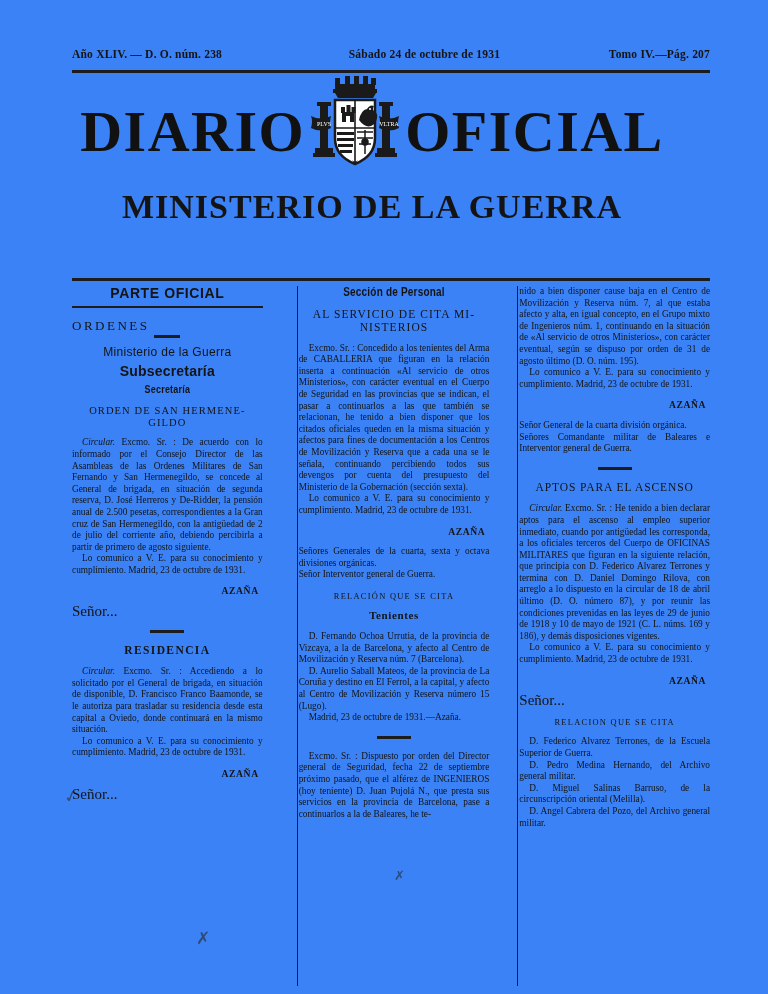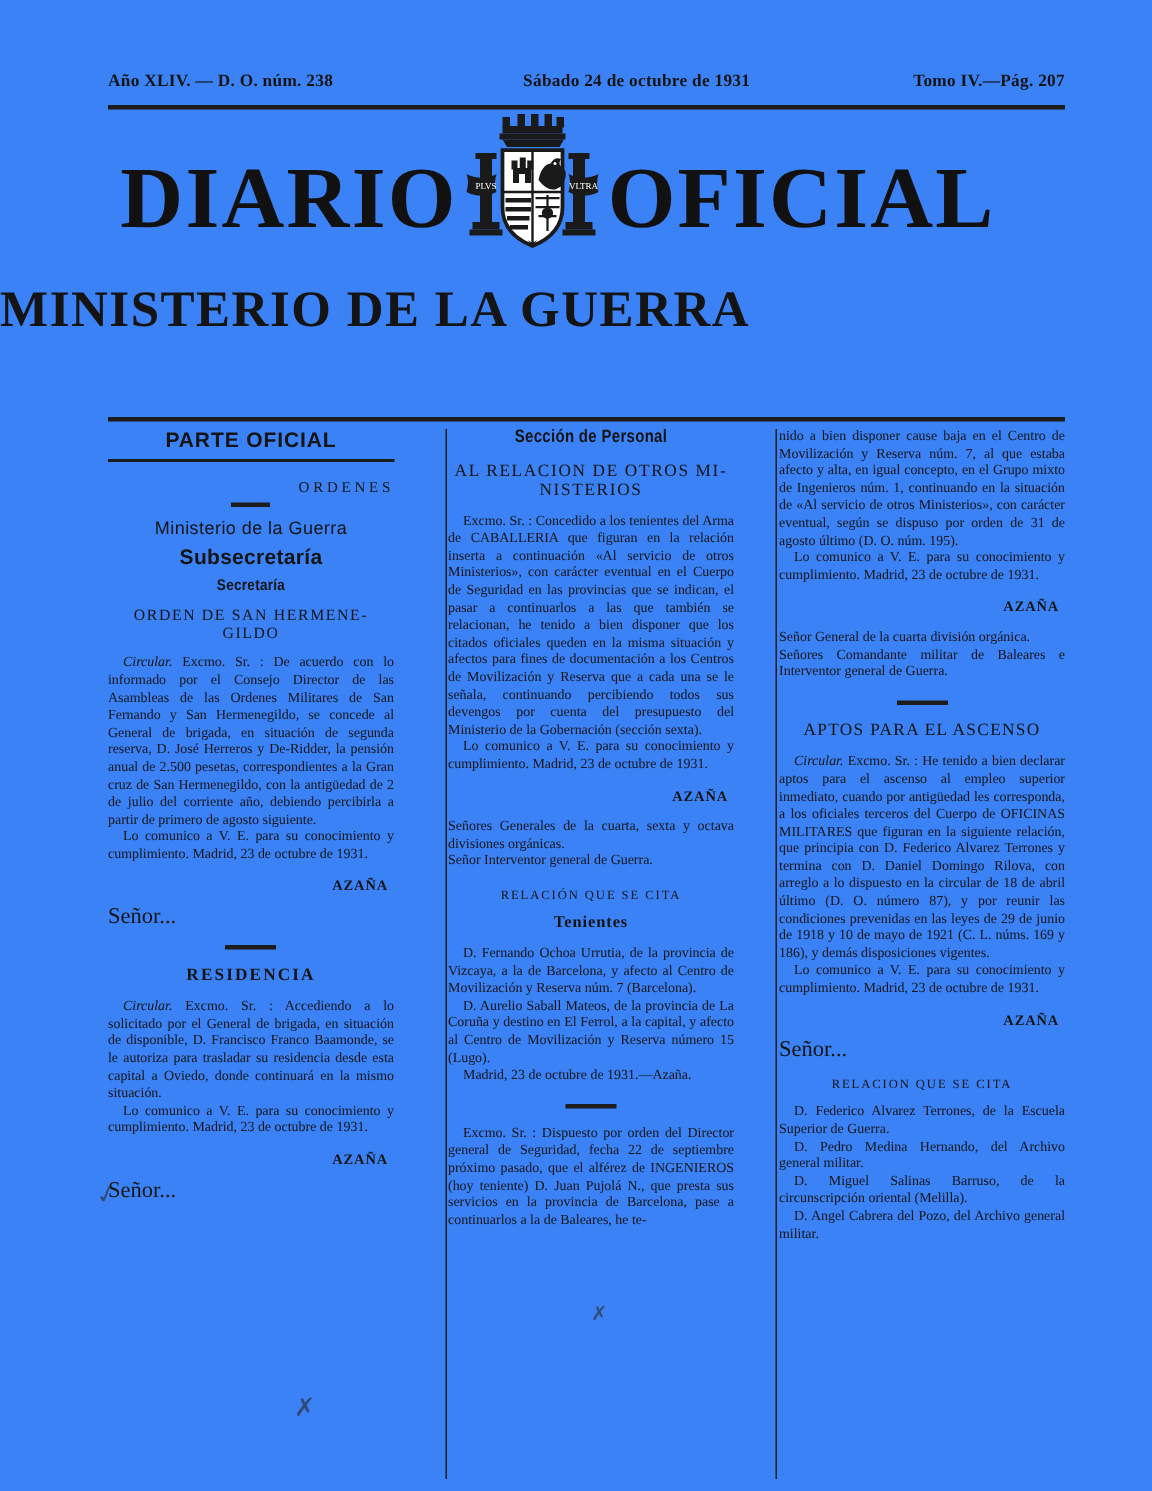--- a/index.html
+++ b/index.html
@@ -48,20 +48,21 @@
     top: 70px;
     height: 2.5px;
     background: #1c1c1c;
   }
 
   .masthead {
     position: absolute;
     top: 84px;
     left: 0;
     width: 744px;
+    text-align: center;
   }
   .masthead-main {
     display: flex;
     align-items: center;
     justify-content: center;
     gap: 0px;
     height: 96px;
   }
   .word {
     font-family: "Liberation Serif", "DejaVu Serif", serif;
@@ -137,22 +138,22 @@
     font-weight: bold;
     letter-spacing: 0.6px;
     margin: 2px 0 6px 0;
   }
   .hr-under {
     height: 2px;
     background: #1c1c1c;
     margin: 0 0 12px 0;
   }
   .h-ordenes {
-    text-align: right;
-    font-size: 10px;
+    text-align: left;
+    font-size: 13px;
     letter-spacing: 2.5px;
     font-weight: normal;
     margin-bottom: 3px;
     font-family: "Liberation Serif", serif;
   }
   .dash-sm {
     width: 26px;
     height: 2.4px;
     background: #1c1c1c;
     margin: 4px auto 9px auto;
@@ -369,21 +370,21 @@
       <div class="h-residencia">RESIDENCIA</div>
 
       <p><span class="em">Circular.</span><span> Excmo. Sr. : Accediendo a lo solicitado por el General de brigada, en situación de disponible, D. Francisco Franco Baamonde, se le autoriza para trasladar su residencia desde esta capital a Oviedo, donde continuará en la mismo situación.</span></p>
       <p>Lo comunico a V. E. para su conocimiento y cumplimiento. Madrid, 23 de octubre de 1931.</p>
       <div class="sig">AZAÑA</div>
       <div class="senor">Señor...</div>
     </div>
 
     <div class="col c2">
       <div class="h-seccion">Sección de Personal</div>
-      <div class="h-alservicio">AL RELACION DE OTROS MI-NISTERIOS</div>
+      <div class="h-alservicio">AL SERVICIO DE CITA MI-NISTERIOS</div>
 
       <p>Excmo. Sr. : Concedido a los tenientes del Arma de CABALLERIA que figuran en la relación inserta a continuación «Al servicio de otros Ministerios», con carácter eventual en el Cuerpo de Seguridad en las provincias que se indican, el pasar a continuarlos a las que también se relacionan, he tenido a bien disponer que los citados oficiales queden en la misma situación y afectos para fines de documentación a los Centros de Movilización y Reserva que a cada una se le señala, continuando percibiendo todos sus devengos por cuenta del presupuesto del Ministerio de la Gobernación (sección sexta).</p>
       <p>Lo comunico a V. E. para su conocimiento y cumplimiento. Madrid, 23 de octubre de 1931.</p>
       <div class="sig">AZAÑA</div>
       <p class="noind">Señores Generales de la cuarta, sexta y octava divisiones orgánicas.</p>
       <p class="noind">Señor Interventor general de Guerra.</p>
 
       <div class="h-relacion">RELACIÓN QUE SE CITA</div>
       <div class="h-tenientes">Tenientes</div>
 

